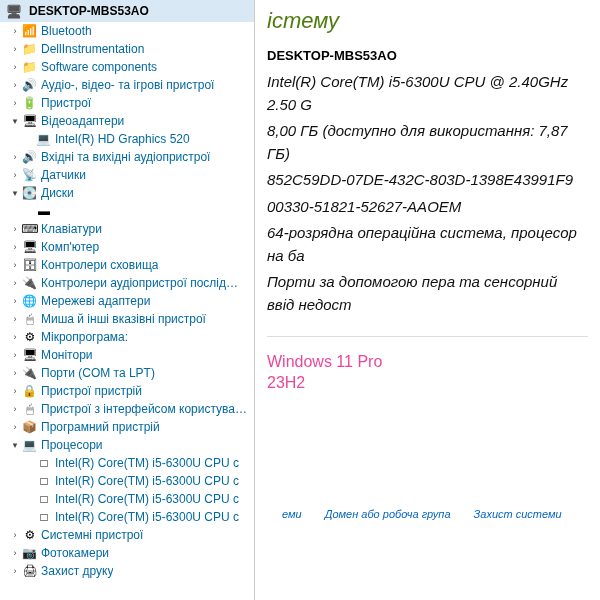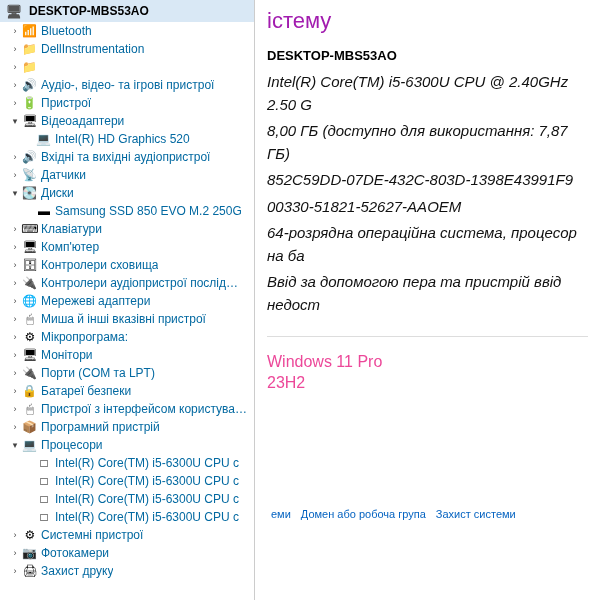--- a/index.html
+++ b/index.html
@@ -83,23 +83,24 @@
     .right-panel {
       flex: 1;
       background: #fff;
       padding: 0;
       overflow: hidden;
       position: relative;
     }
 
     .right-title {
       font-size: 22px;
-      color: #a21caf;
+      color: #4d7c0f;
       padding: 8px 12px 6px 12px;
       font-weight: 300;
+      font-style: italic;
     }
 
     .info-block {
       padding: 8px 12px;
     }
 
     .computer-name {
       font-size: 13px;
       font-weight: bold;
       color: #000;
@@ -125,25 +126,26 @@
     }
     .os-label {
       font-size: 16px;
       color: #ec4899;
       margin-bottom: 3px;
     }
 
     .bottom-links {
       position: absolute;
       bottom: 80px;
-      left: 4px;
+      left: 15px;
       right: 0;
       padding: 0 12px;
       display: flex;
-      gap: 10px;
+      gap: 23px;
+      font-style: italic;
     }
     .bottom-link {
       color: #0563c1;
       font-size: 11px;
       cursor: pointer;
       text-decoration: none;
     }
 
     .scrollbar-stub::-webkit-scrollbar { width: 8px; }
     .scrollbar-stub::-webkit-scrollbar-thumb { background: #bbb; border-radius: 4px; }
@@ -164,20 +166,21 @@
         <span class="item-label">Bluetooth</span>
       </div>
       <div class="tree-item indent-1">
         <span class="arrow collapsed"></span>
         <span class="item-icon" style="font-size: 12px;">📁</span>
         <span class="item-label">DellInstrumentation</span>
       </div>
       <div class="tree-item indent-1">
         <span class="arrow collapsed"></span>
         <span class="item-icon" style="font-size: 12px;">📁</span>
+        <span class="item-label">Software components</span>
       </div>
       <div class="tree-item indent-1">
         <span class="arrow collapsed"></span>
         <span class="item-icon" style="font-size: 12px;">🔊</span>
         <span class="item-label">Аудіо-, відео- та ігрові пристрої</span>
       </div>
       <div class="tree-item indent-1">
         <span class="arrow collapsed"></span>
         <span class="item-icon" style="font-size: 12px;">🔋</span>
         <span class="item-label">Пристрої</span>
@@ -203,21 +206,20 @@
         <span class="item-label">Датчики</span>
       </div>
       <div class="tree-item indent-1">
         <span class="arrow expanded"></span>
         <span class="item-icon" style="font-size: 12px;">💽</span>
         <span class="item-label">Диски</span>
       </div>
       <div class="tree-item indent-2">
         <span class="arrow none"></span>
         <span class="item-icon" style="font-size: 12px;">▬</span>
-        <span class="item-label">Samsung SSD 850 EVO M.2 250G</span>
       </div>
       <div class="tree-item indent-1">
         <span class="arrow collapsed"></span>
         <span class="item-icon" style="font-size: 12px;">⌨</span>
         <span class="item-label">Клавіатури</span>
       </div>
       <div class="tree-item indent-1">
         <span class="arrow collapsed"></span>
         <span class="item-icon" style="font-size: 12px;">🖥</span>
         <span class="item-label">Комп'ютер</span>
@@ -253,21 +255,21 @@
         <span class="item-label">Монітори</span>
       </div>
       <div class="tree-item indent-1">
         <span class="arrow collapsed"></span>
         <span class="item-icon" style="font-size: 12px;">🔌</span>
         <span class="item-label">Порти (COM та LPT)</span>
       </div>
       <div class="tree-item indent-1">
         <span class="arrow collapsed"></span>
         <span class="item-icon" style="font-size: 12px;">🔒</span>
-        <span class="item-label">Батареї безпеки</span>
+        <span class="item-label">Пристрої пристрій</span>
       </div>
       <div class="tree-item indent-1">
         <span class="arrow collapsed"></span>
         <span class="item-icon" style="font-size: 12px;">🖱</span>
         <span class="item-label">Пристрої з інтерфейсом користува…</span>
       </div>
       <div class="tree-item indent-1">
         <span class="arrow collapsed"></span>
         <span class="item-icon" style="font-size: 12px;">📦</span>
         <span class="item-label">Програмний пристрій</span>
@@ -318,21 +320,21 @@
 <div class="right-panel">
   <div class="right-title">істему</div>
 
   <div class="info-block">
     <div class="computer-name">DESKTOP-MBS53AO</div>
     <div class="info-row">Intel(R) Core(TM) i5-6300U CPU @ 2.40GHz   2.50 G</div>
     <div class="info-row">8,00 ГБ (доступно для використання: 7,87 ГБ)</div>
     <div class="info-row">852C59DD-07DE-432C-803D-1398E43991F9</div>
     <div class="info-row">00330-51821-52627-AAOEM</div>
     <div class="info-row">64-розрядна операційна система, процесор на ба</div>
-    <div class="info-row">Ввід за допомогою пера та пристрій ввід недост</div>
+    <div class="info-row">Порти за допомогою пера та сенсорний ввід недост</div>
   </div>
 
   <hr class="divider">
 
   <div class="os-info">
     <div class="os-label">Windows 11 Pro</div>
     <div class="os-label">23H2</div>
   </div>
 
   <div class="bottom-links">

